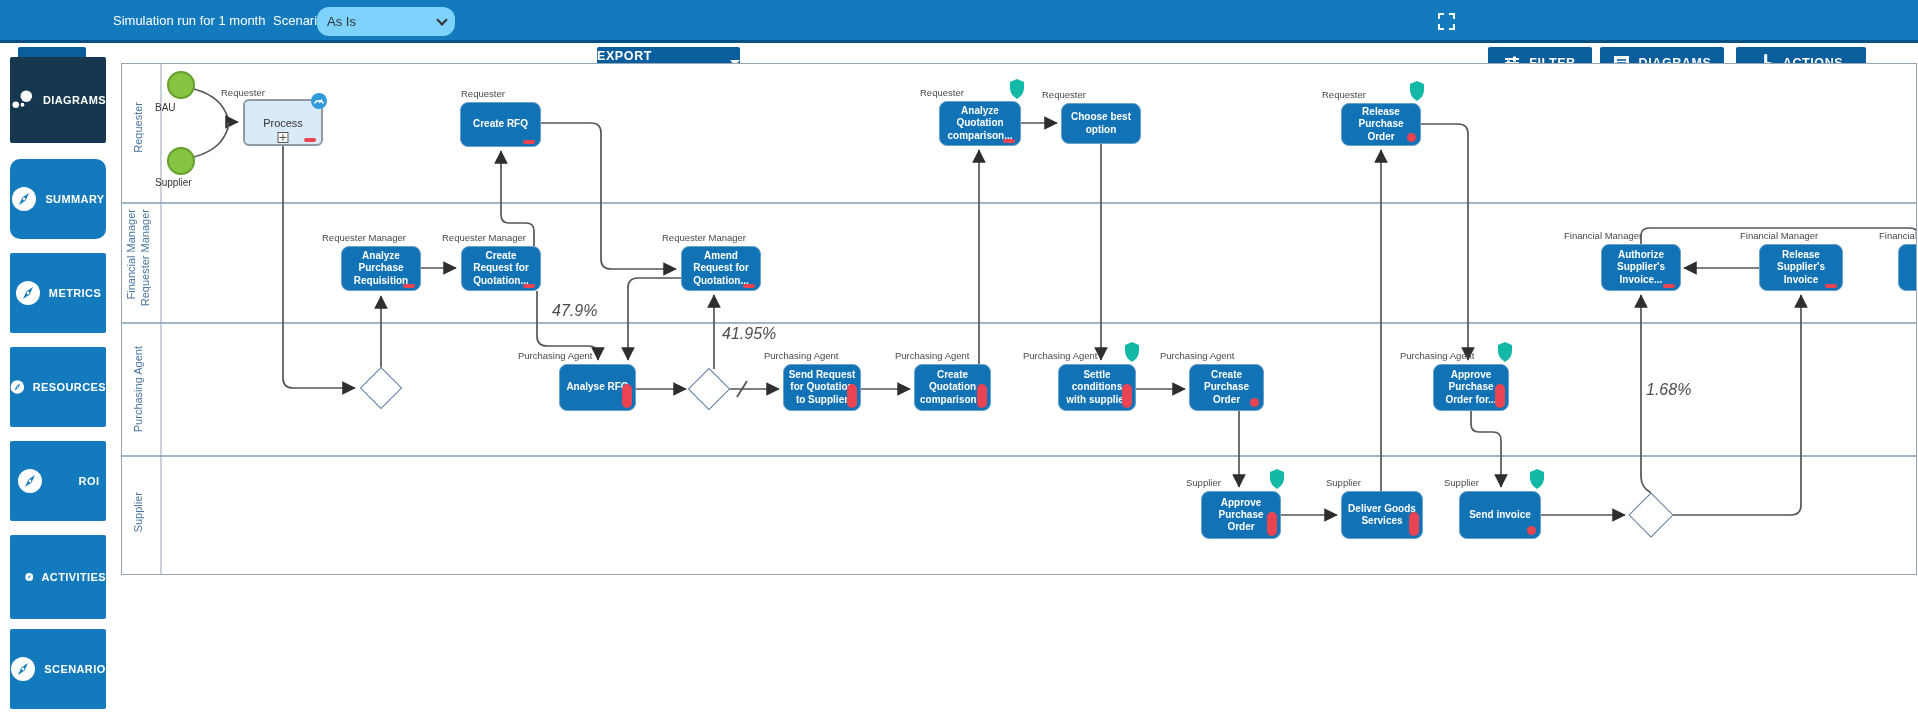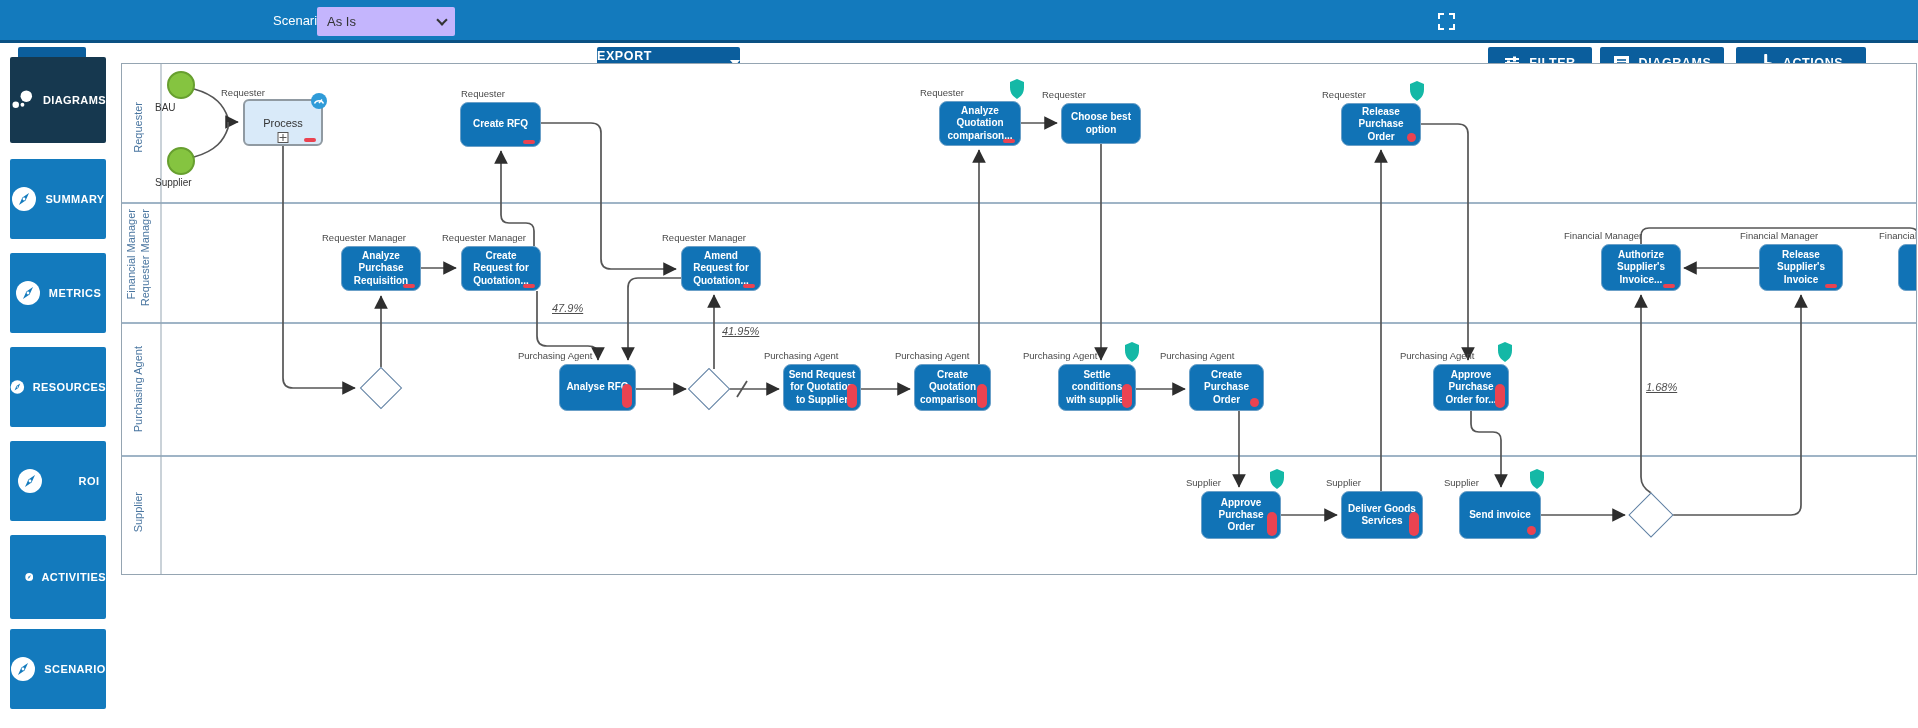--- a/index.html
+++ b/index.html
@@ -12,22 +12,22 @@
   .tb-btn { position:absolute; top:6px; height:31px; background:#0b5e9d; color:#fff;
             display:flex; align-items:center; justify-content:center; gap:9px;
             font-size:12.5px; font-weight:bold; letter-spacing:.6px; border-radius:2px;
             cursor:pointer;margin-top:41px; }
   .tb-text { position:absolute; top:0; height:40px; display:flex; align-items:center;
              color:#fff; font-size:13px; }
   .play-tri { width:0; height:0; border-left:9px solid #fff;
               border-top:6px solid transparent; border-bottom:6px solid transparent; }
   .caret-down { width:0; height:0; border-top:6px solid #fff;
                 border-left:5px solid transparent; border-right:5px solid transparent; }
-  .select { position:absolute; left:317px; top:7px; width:138px; height:29px; background:#c4b5fd;
-            border-radius:2px; display:flex; align-items:center; padding:0 10px;
+  .select { position:absolute; left:317px; top:7px; width:138px; height:29px; background:#7dd3fc;
+            border-radius:12px; display:flex; align-items:center; padding:0 10px;
             font-size:13px; color:#333; cursor:pointer; }
   .select .chev { position:absolute; right:9px; top:9px; width:8px; height:8px;
                   border-right:2px solid #333; border-bottom:2px solid #333;
                   transform:rotate(45deg); }
   .fullscreen { position:absolute; left:1438px; top:13px; width:17px; height:17px; cursor:pointer; }
   .fs-c { position:absolute; width:6px; height:6px; border:2px solid #fff; }
   .fs-tl { left:0; top:0; border-right:none; border-bottom:none; }
   .fs-tr { right:0; top:0; border-left:none; border-bottom:none; }
   .fs-bl { left:0; bottom:0; border-right:none; border-top:none; }
   .fs-br { right:0; bottom:0; border-left:none; border-top:none; }
@@ -63,30 +63,31 @@
   .expand { position:absolute; left:50%; bottom:1px; transform:translateX(-50%);
             width:11px; height:11px; border:1px solid #555; background:#fff; }
   .expand .ph { position:absolute; left:1px; right:1px; top:4px; height:1px; background:#555; }
   .expand .pv { position:absolute; top:1px; bottom:1px; left:4px; width:1px; background:#555; }
   .gauge { position:absolute; width:16px; height:16px; }
   .event { position:absolute; width:28px; height:28px; border-radius:50%;
            background:#85c440; border:2px solid #679f2f; cursor:pointer; }
   .event-label { position:absolute; color:#333; font-size:10px; white-space:nowrap; }
   .gateway { position:absolute; background:#fff; border:1.5px solid #5e7fa3;
              transform:rotate(45deg); cursor:pointer; }
-  .pct { position:absolute; font-size:11px; font-style:italic; color:#4d4d4d;text-decoration:underline; }
+  .pct { position:absolute; font-size:16px; font-style:italic; color:#4d4d4d; }
 </style>
 </head>
 <body>
 
 <div class="topbar">
   <div class="tb-btn" style="left:18px;width:68px;">
     <span>RUN</span>
     <span class="play-tri"></span>
   </div>
+  <div class="tb-text" style="left:113px;">Simulation run for 1 month</div>
   <div class="tb-text" style="left:273px;">Scenario</div>
   <div class="select">
     <span>As Is</span>
     <span class="chev"></span>
   </div>
   <div class="tb-btn" style="left:597px;width:143px;">
     <span>EXPORT SCENARIO</span>
     <span class="caret-down"></span>
   </div>
   <div class="fullscreen">
@@ -128,21 +129,21 @@
 
 <div>
   <div class="tile active" style="top:57px;height:86px;">
     <svg width="26" height="22" viewBox="0 0 26 22">
       <circle cx="17" cy="7" r="6" fill="#fff"></circle>
         <circle cx="6" cy="16" r="3.4" fill="#fff"></circle>
         <circle cx="13" cy="16" r="2" fill="#fff"></circle>
     </svg>
     <span>DIAGRAMS</span>
   </div>
-  <div class="tile" style="top:159px;height:80px;">
+  <div class="tile" style="top:159px;height:80px;border-radius:10px;">
     <svg width="26" height="26" viewBox="0 0 26 26">
       <circle cx="13" cy="13" r="12" fill="#fff"></circle>
         <path d="M18 7 L14.6 14.6 L8 19 L11.4 11.4 Z" fill="#137abd"></path>
         <circle cx="13" cy="13" r="1.4" fill="#fff"></circle>
     </svg>
     <span>SUMMARY</span>
   </div>
   <div class="tile" style="top:253px;height:80px;">
     <svg width="26" height="26" viewBox="0 0 26 26">
       <circle cx="13" cy="13" r="12" fill="#fff"></circle>

